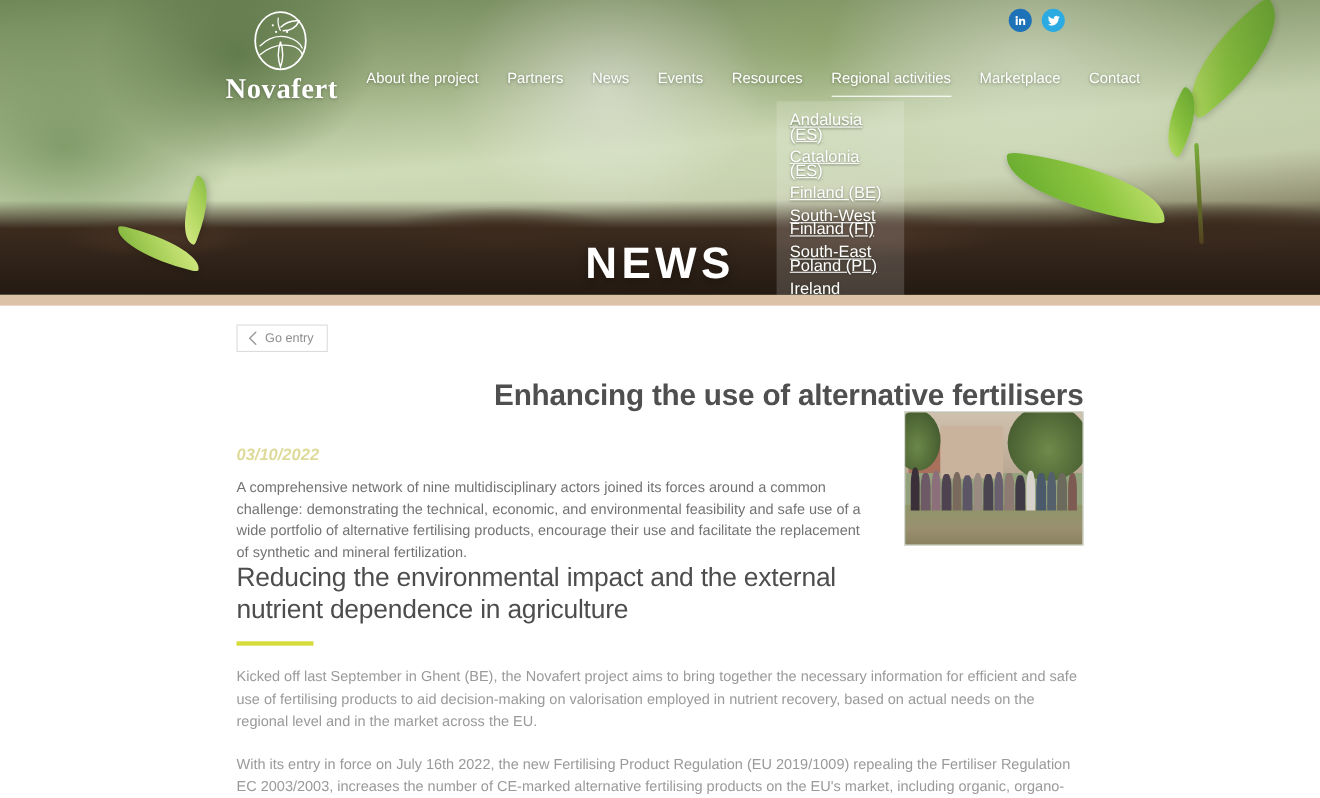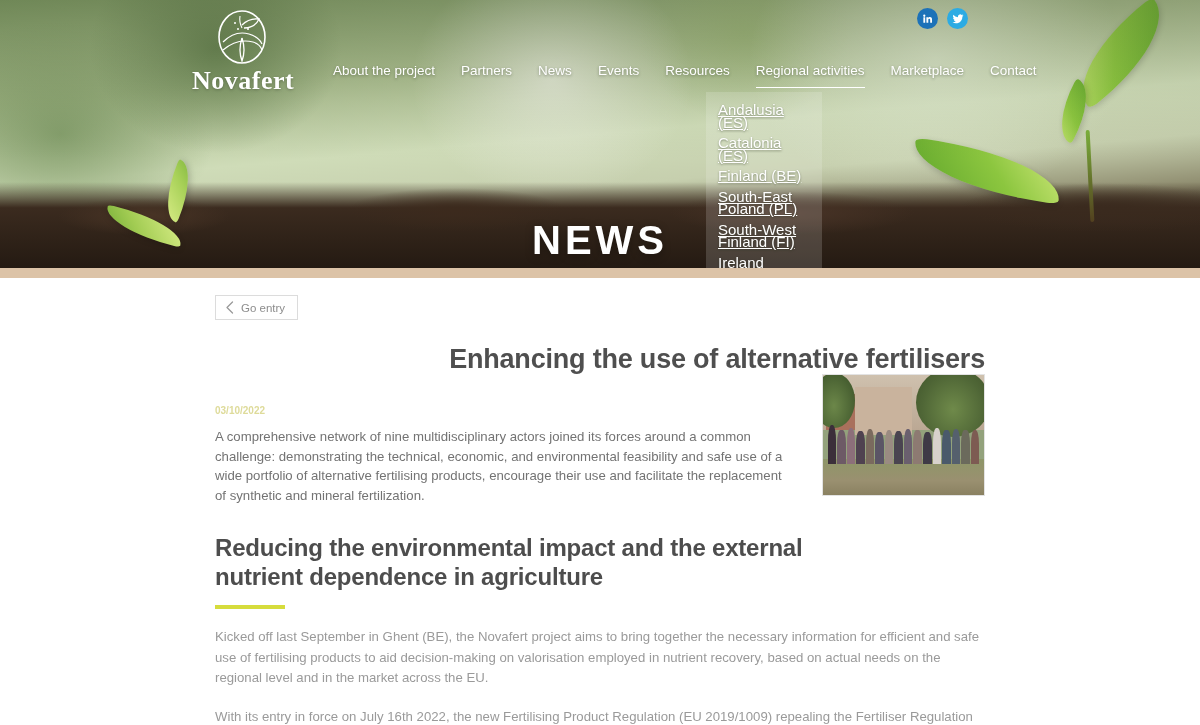--- a/index.html
+++ b/index.html
@@ -46,21 +46,21 @@
     background: linear-gradient(130deg, #cfe87a 0%, #8cc63f 45%, #5fa52b 100%);
     border-radius: 100% 8% 100% 8%;
     box-shadow: 0 2px 6px rgba(0,0,0,.18);
   }
   .stem { position: absolute; background: linear-gradient(180deg,#7bb03a,#52401f); border-radius: 3px; }
 
   .hero-veil { position:absolute; inset:0; background: linear-gradient(180deg, rgba(60,70,45,.22) 0%, rgba(60,70,45,.05) 38%, rgba(0,0,0,0) 60%); }
 
   
   .brand {
-    position: absolute; left: 192px; top: 8px;
+    position: absolute; left: 205px; top: 8px;
     width: 100px; text-align: center; z-index: 6;
   }
   .brand-mark { width: 54px; height: 58px; margin: 0 auto; display:block; }
   .brand-word {
     font-family: "Liberation Serif", serif;
     font-weight: bold; font-size: 26px; color: #ffffff;
     letter-spacing: .5px; margin-top: 2px; line-height: 1;
     text-shadow: 0 1px 3px rgba(0,0,0,.25);
   }
 
@@ -131,31 +131,31 @@
   .goback svg { display: block; }
 
   .article-title {
     text-align: right; color: #4f4f4f;
     font-size: 27px; font-weight: bold;
     margin-top: 24px; letter-spacing: -.2px;
   }
 
   .date {
     margin-top: 30px; color: #dedb9a;
-    font-size: 10px; font-weight: bold;
+    font-size: 15px; font-style: italic; font-weight: bold;
   }
 
   .lede {
     margin-top: 11px; width: 568px;
     color: #737373; font-size: 13.2px; line-height: 19.6px;
   }
 
   .subhead {
-    margin-top: 28px; width: 590px;
-    color: #4d4d4d; font-size: 24px; font-weight: bold;
+    margin-top: 0; width: 590px;
+    color: #4d4d4d; font-size: 24px; font-weight: normal;
     line-height: 29px; letter-spacing: -.2px;
   }
   .accent-rule { margin-top: 14px; width: 70px; height: 4px; background: #d6dc3c; }
 
   .body-p {
     margin-top: 18px; width: 768px;
     color: #9a9a9a; font-size: 13.2px; line-height: 20.5px;
   }
 
   .photo {
@@ -232,22 +232,22 @@
       <div class="nav-item">Resources</div>
       <div class="nav-item active">Regional activities</div>
       <div class="nav-item">Marketplace</div>
       <div class="nav-item">Contact</div>
     </nav>
 
     <div class="dropdown">
       <div class="dd-item">Andalusia (ES)</div>
       <div class="dd-item">Catalonia (ES)</div>
       <div class="dd-item">Finland (BE)</div>
+      <div class="dd-item">South-West Finland (FI)</div>
       <div class="dd-item">South-East Poland (PL)</div>
-      <div class="dd-item">South-West Finland (FI)</div>
       <div class="dd-item">Ireland</div>
     </div>
 
     <div class="hero-title">NEWS</div>
   </div>
 
   <div class="stripe"></div>
 
   <div class="content">
     <div class="wrap">

